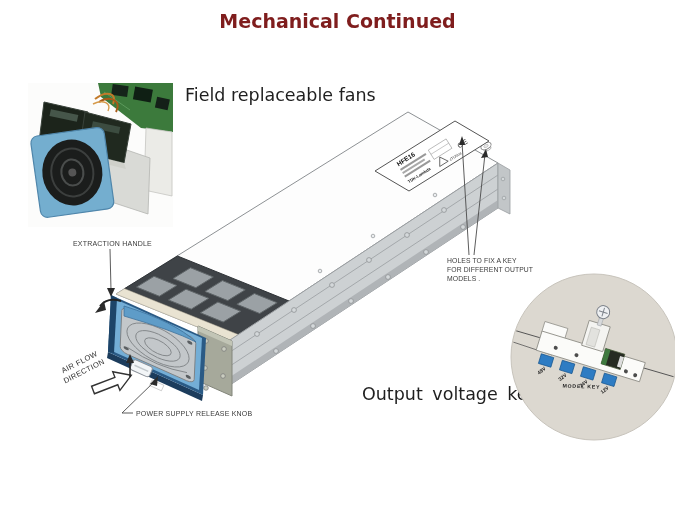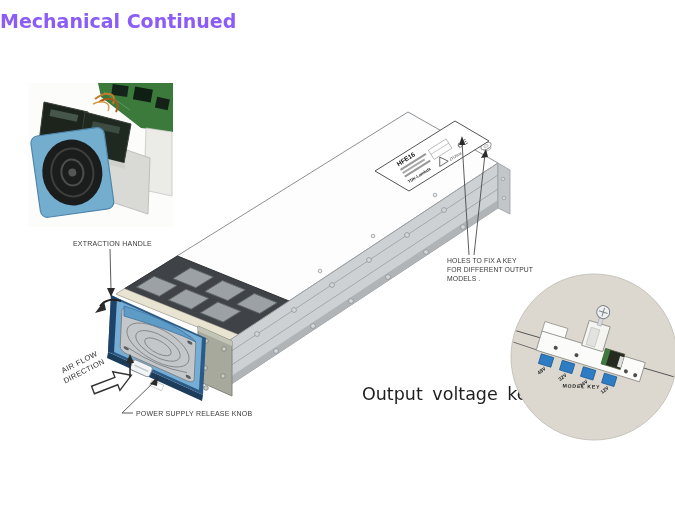--- a/index.html
+++ b/index.html
@@ -2,40 +2,41 @@
 <html><head>
 <meta charset="utf-8">
 <style>
   * { margin:0; padding:0; box-sizing:border-box; }
   html,body { background:#fff; }
   .slide {
     position:relative; width:675px; height:506px; background:#ffffff;
     overflow:hidden; font-family:"DejaVu Sans","Liberation Sans",sans-serif;
   }
   .title {
-    position:absolute; left:0; right:0; top:10px; text-align:left;
-    font-size:19px; font-weight:bold; color:#8b5cf6;
+    position:absolute; left:0; right:0; top:10px; text-align:center;
+    font-size:19px; font-weight:bold; color:#7f1d1d;
   }
   .cap { position:absolute; color:#1f1f1f; font-size:17.5px; white-space:nowrap; }
   .cap-fans   { left:185px; top:85px; }
   .cap-keying { left:362px; top:384px; word-spacing:4px; }
   .cap-notools{ left:129px; top:429px; font-size:19px; word-spacing:2px; }
   svg { position:absolute; left:0; top:0; }
   svg text { font-family:"Liberation Sans","DejaVu Sans",sans-serif; }
   .callout { font-size:7px; fill:#3a3a3a; letter-spacing:.2px; }
   .callout-sm { font-size:6.8px; fill:#3a3a3a; letter-spacing:.1px; }
   .leader { stroke:#4a4a4a; stroke-width:.9; fill:none; }
   .ah { fill:#2b2b2b; }
 </style>
 </head>
 <body>
 
 <div class="slide">
 
   <div class="title">Mechanical Continued</div>
+  <div class="cap cap-fans">Field replaceable fans</div>
   <div class="cap cap-keying">Output voltage keying</div>
 
   <svg width="675" height="506" viewBox="0 0 675 506">
     <defs>
       <clipPath id="insetClip">
           <circle cx="594" cy="357" r="82"></circle>
         </clipPath>
     </defs>
 
     <g>

